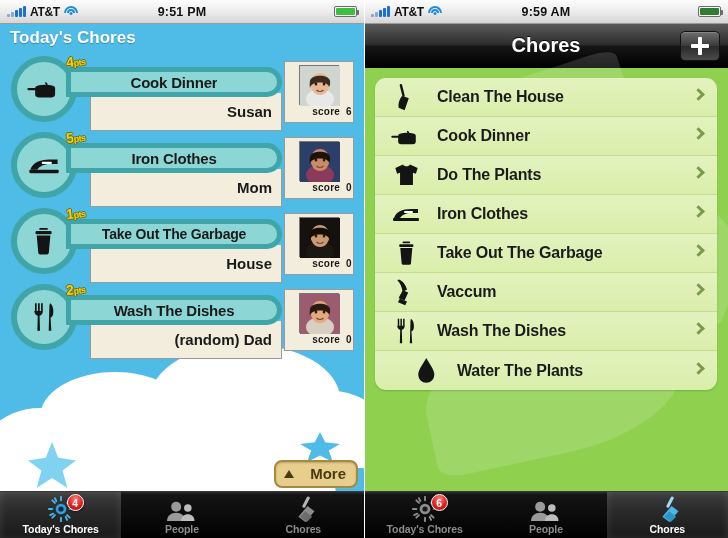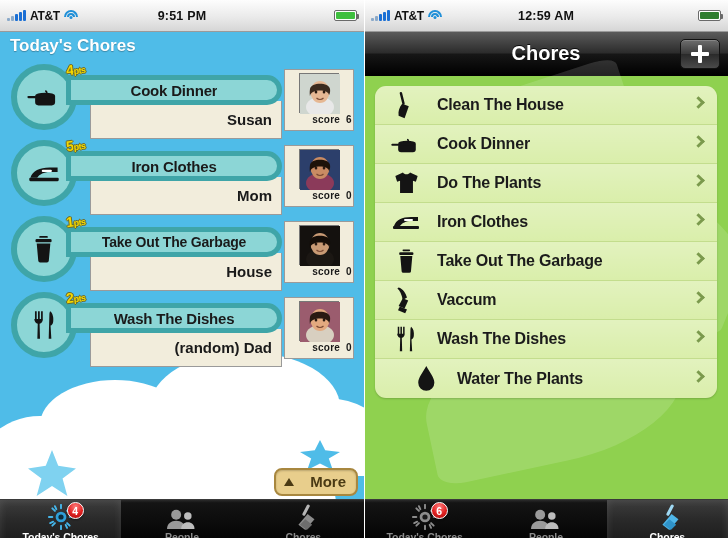--- a/index.html
+++ b/index.html
@@ -7,21 +7,21 @@
     width: 728px; height: 538px;
     background: #ffffff;
     font-family: "Liberation Sans", sans-serif;
     overflow: hidden;
   }
   .stage { position: relative; width: 728px; height: 538px; display: flex; }
   .phone { position: relative; width: 364px; height: 538px; overflow: hidden; }
 
   
   .statusbar {
-    position: relative; height: 32px; width: 100%;
+    position: relative; height: 24px; width: 100%;
     background: linear-gradient(to bottom, #fdfdfd 0%, #eaeaea 55%, #d6d6d6 100%);
     border-bottom: 1px solid #9a9a9a;
     display: flex; align-items: center;
     font-size: 12px; font-weight: bold; color: #111;
   }
   .sb-left { display: flex; align-items: center; gap: 4px; padding-left: 7px; }
   .bars { display: flex; align-items: flex-end; gap: 1px; height: 11px; }
   .bars i { display: block; width: 3px; background: #1a6fd4; border-radius: 1px; }
   .bars i:nth-child(1) { height: 3px; background:#8aa9c9; }
   .bars i:nth-child(2) { height: 5px; background:#8aa9c9; }
@@ -441,21 +441,21 @@
             <i></i>
             <i></i>
           </span>
         <span class="carrier">AT&amp;T</span>
         <span class="wifi">
             <b></b>
             <b></b>
             <b></b>
           </span>
       </div>
-      <div class="sb-time">12:59 AM</div>
+      <div class="sb-time">9:59 AM</div>
       <div class="sb-right">
         <span class="batt">
             <s id="R-batt" style="width:19px;background:#2f7d2f;"></s>
           </span>
       </div>
     </div>
 
     <div class="right-body">
       <div class="navbar">
         <h1>Chores</h1>

